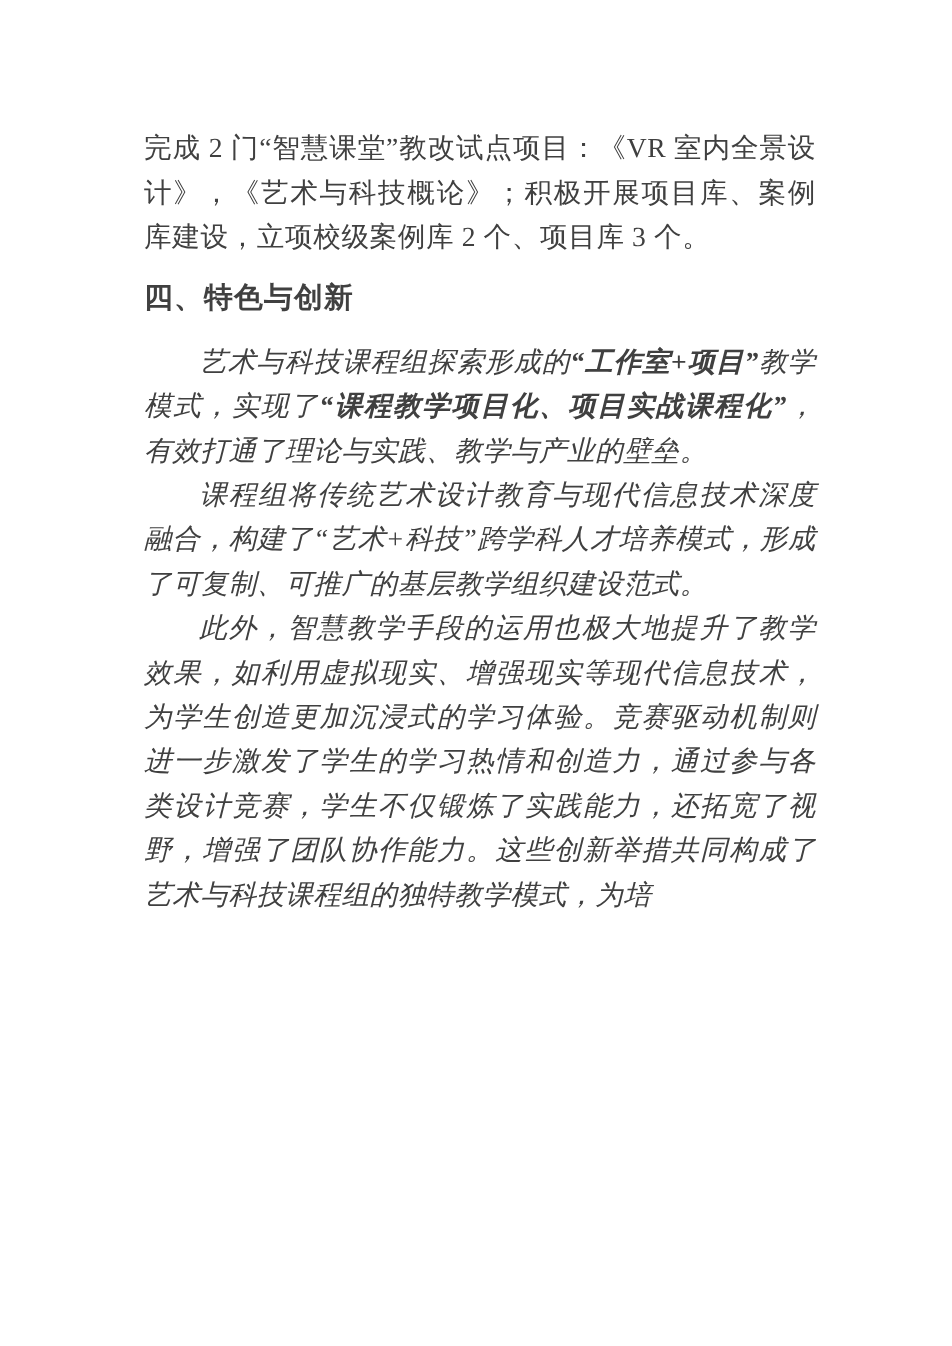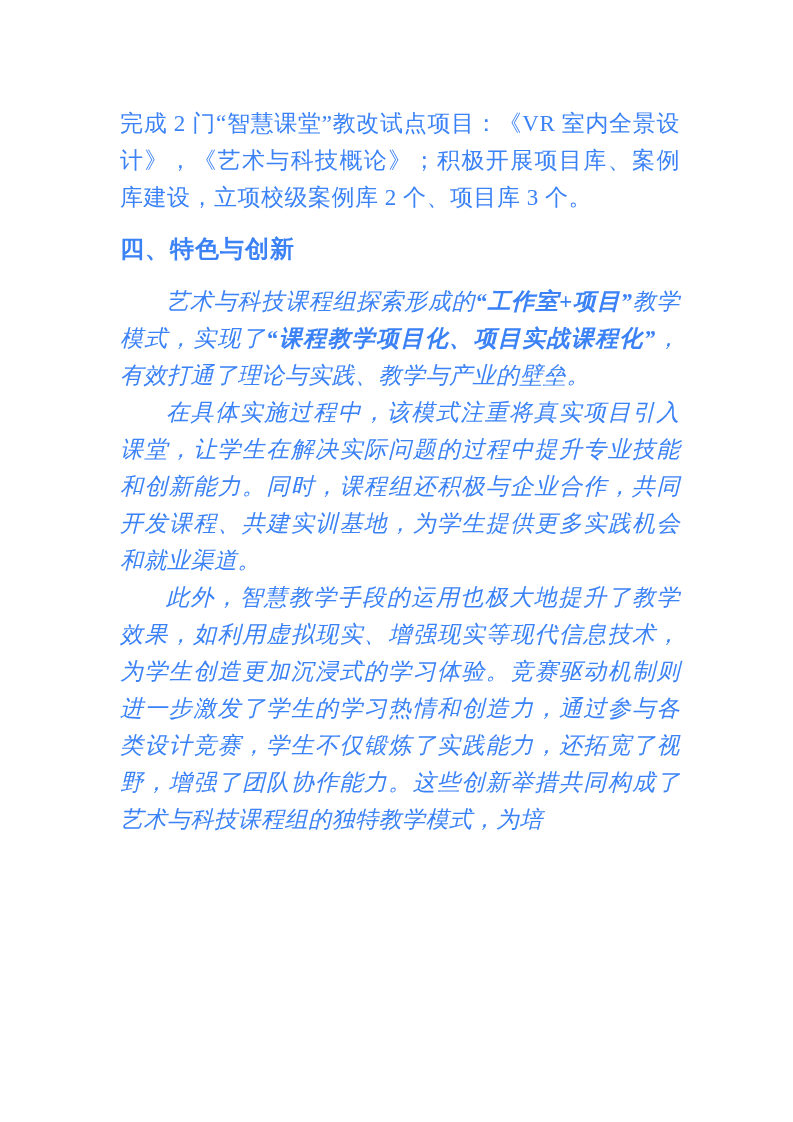--- a/index.html
+++ b/index.html
@@ -7,21 +7,21 @@
     padding: 0;
     background: #ffffff;
   }
   .page {
     position: relative;
     width: 793px;
     height: 985px;
     background: #ffffff;
     overflow: hidden;
     font-family: "Liberation Serif", "DejaVu Serif", serif;
-    color: #3b82f6;
+    color: #404040;
   }
   .content {
     position: absolute;
     left: 120px;
     top: 105px;
     width: 560px;
   }
   p.paragraph {
     margin: 0;
     font-size: 23px;
@@ -46,16 +46,16 @@
   .run.bold { font-weight: 700; text-align: center; }
 </style>
 </head>
 <body>
 
 <div class="page">
   <div class="content">
       <p class="paragraph"><span class="run">完成 2 门“智慧课堂”教改试点项目：《VR 室内全景设计》，《艺术与科技概论》；积极开展项目库、案例库建设，立项校级案例库 2 个、项目库 3 个。</span></p>
       <h2 class="heading"><span class="run bold">四、特色与创新</span></h2>
       <p class="paragraph indent"><span class="run">艺术与科技课程组探索形成的</span><span class="run bold">“工作室+项目”</span><span class="run">教学模式，实现了</span><span class="run bold">“课程教学项目化、项目实战课程化”</span><span class="run">，有效打通了理论与实践、教学与产业的壁垒。</span></p>
-      <p class="paragraph indent"><span class="run">在具体实施过程中，该模式注重将真实项目引入课堂，让学生在解决实际问题的过程中提升专业技能和创新能力。同时，课程组还积极与企业合作，共同开发课程、共建实训基地，为学生提供更多实践机会和就业渠道。</span></p>
+      <p class="paragraph indent"><span class="run">课程组将传统艺术设计教育与现代信息技术深度融合，构建了“艺术+科技”跨学科人才培养模式，形成了可复制、可推广的基层教学组织建设范式。</span></p>
       <p class="paragraph indent"><span class="run">此外，智慧教学手段的运用也极大地提升了教学效果，如利用虚拟现实、增强现实等现代信息技术，为学生创造更加沉浸式的学习体验。竞赛驱动机制则进一步激发了学生的学习热情和创造力，通过参与各类设计竞赛，学生不仅锻炼了实践能力，还拓宽了视野，增强了团队协作能力。这些创新举措共同构成了艺术与科技课程组的独特教学模式，为培</span></p>
     </div>
 </div>
 
 </body></html>

